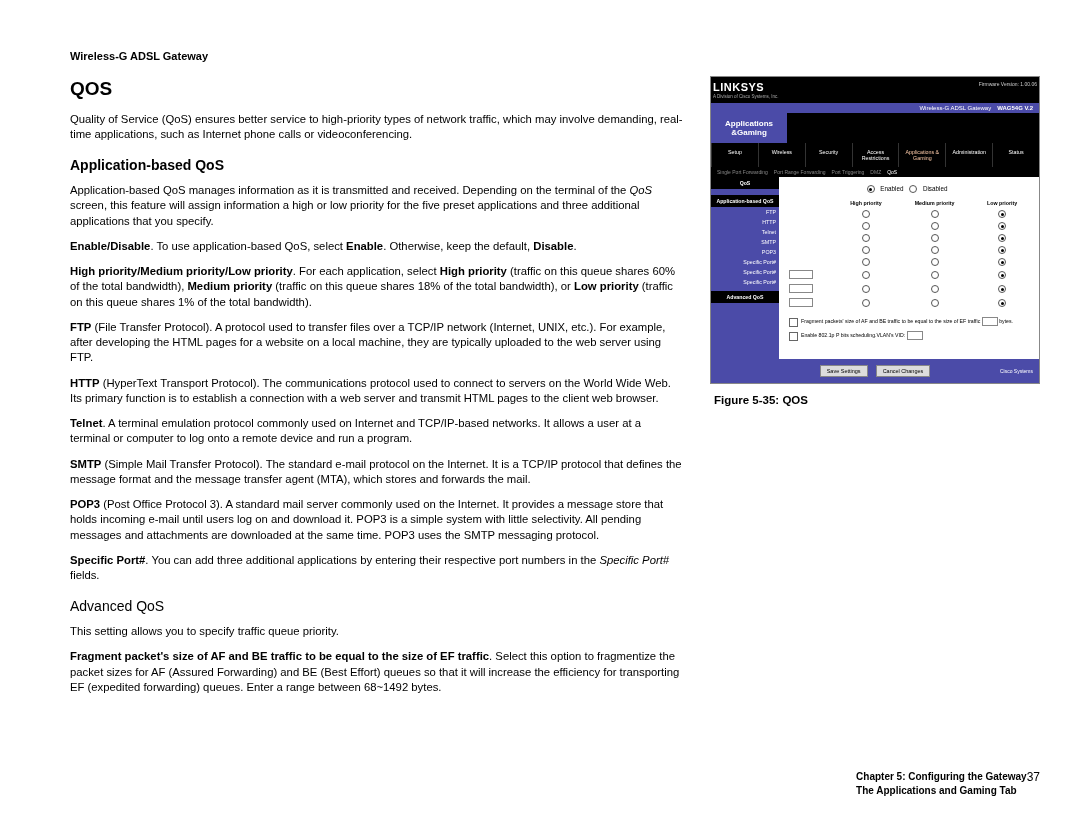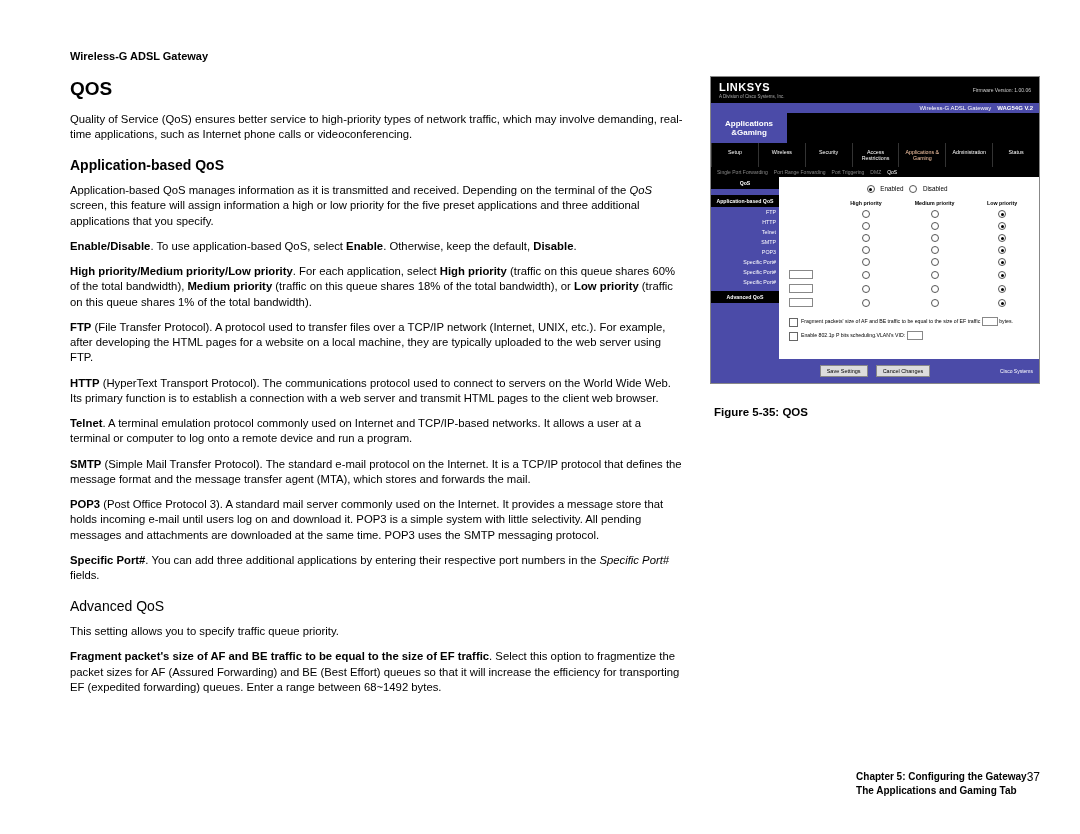--- a/index.html
+++ b/index.html
@@ -52,38 +52,38 @@
     margin: 14px 0 8px 0;
   }
   p {
     margin: 0 0 10px 0;
   }
   .b { font-weight: bold; }
   .i { font-style: italic; }
   .figure-caption {
     font-size: 11.5px;
     font-weight: bold;
-    margin-top: 22px;
+    margin-top: 10px;
     text-align: left;
     padding-left: 4px;
   }
   
   .router {
     border: 1px solid #888;
     width: 328px;
     font-size: 6.3px;
     background: #fff;
   }
   .r-top {
     background: #000;
     color: #fff;
-    padding: 4px 8px;
+    padding: 4px 2px;
     display: flex;
     justify-content: space-between;
-    align-items: center;
+    align-items: flex-start;
   }
   .r-logo { font-weight: bold; font-size: 11px; letter-spacing: 0.5px;}
   .r-logo-sub { font-size: 4.5px; color:#aaa; display:block; margin-top:1px; letter-spacing:0;}
   .r-fw { font-size: 5px; color:#ccc;}
   .r-title-row {
     background:#4b4ba8; color:#fff; text-align:right; padding:2px 6px; font-size:6px;
     display:flex; justify-content:flex-end; gap:6px;
   }
   .r-title-row .prod { }
   .r-title-row .model { font-weight:bold;}

